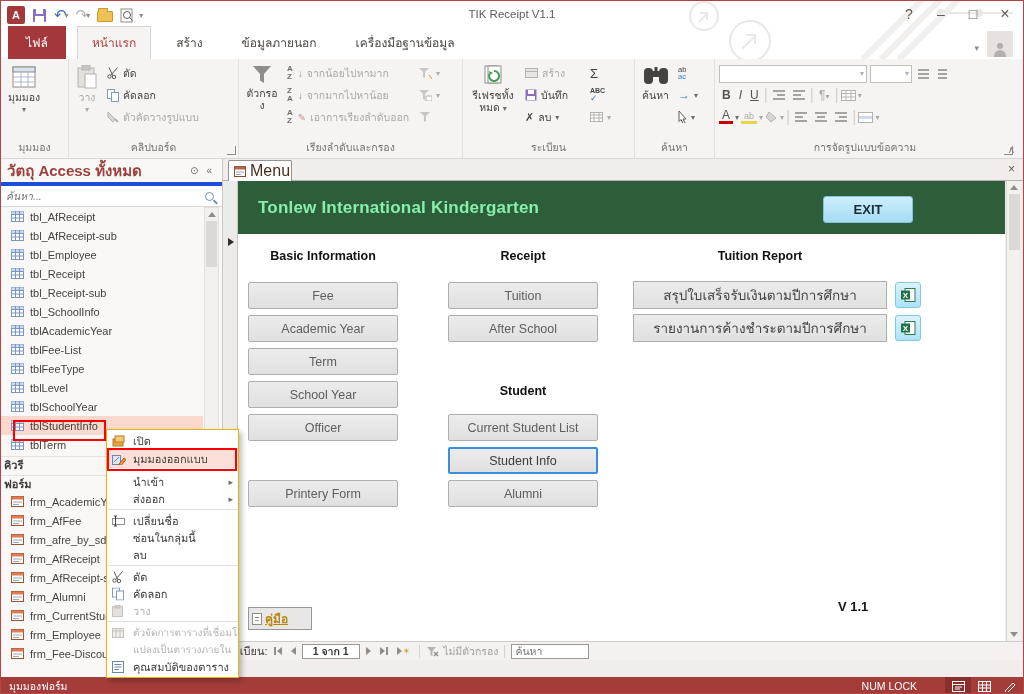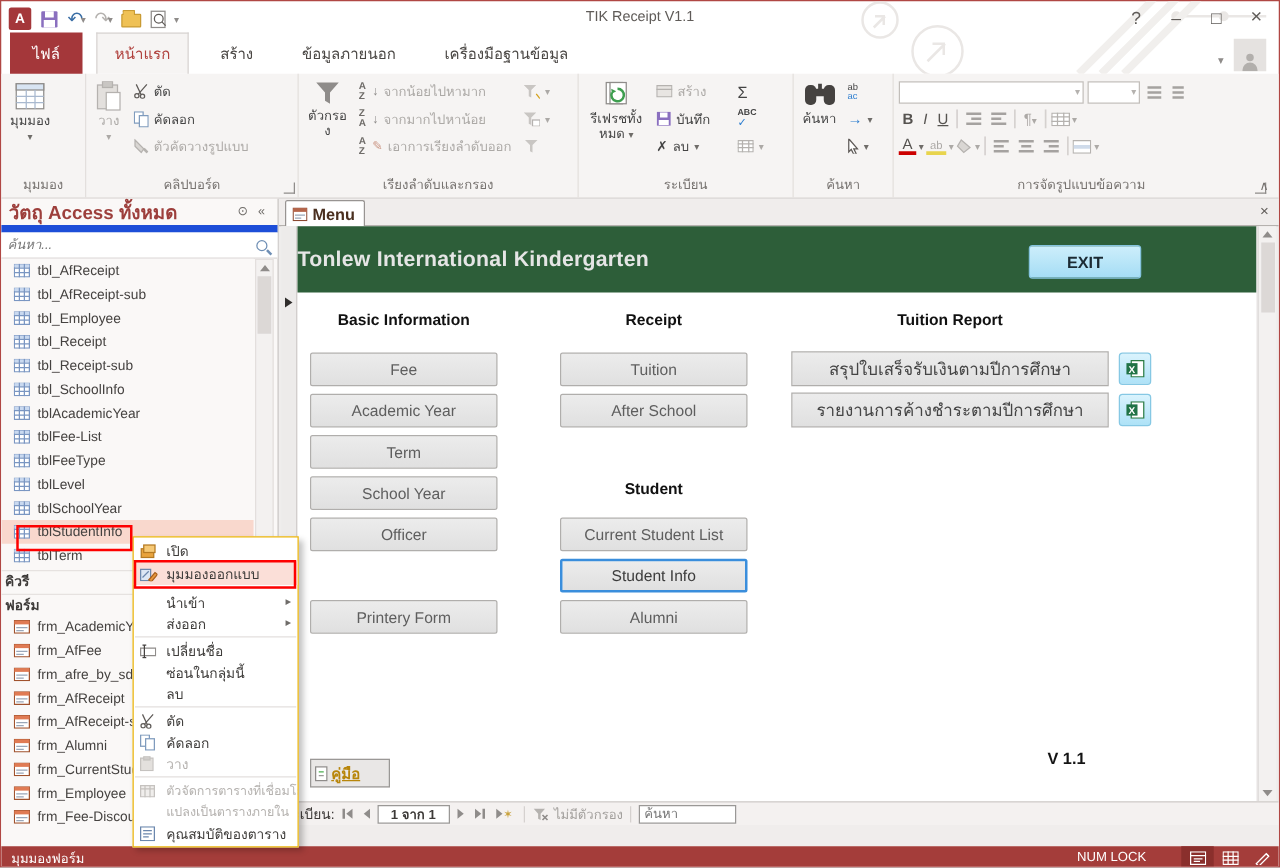--- a/index.html
+++ b/index.html
@@ -42,46 +42,46 @@
 .sortl{font-size:8px;font-weight:bold;color:#6f6c69;line-height:.95;display:flex;flex-direction:column;}
 .sarr{font-size:10px;color:#8f8c8a;margin-left:1px;}
 .combo{height:18px;background:#fff;border:1px solid #c2beba;display:flex;align-items:center;justify-content:flex-end;padding-right:2px;font-size:8px;color:#b5b2af;}
 .fmt-glyph{font-size:12px;color:#565350;padding:0 3px;}
 .fmt-glyph.dim{color:#aca9a6;}
 .hbars{display:inline-flex;flex-direction:column;gap:2px;padding:0 3px;}
 .hbars i{display:block;height:2px;background:#a5a2a0;}
 #ribbon-collapse{position:absolute;right:8px;bottom:3px;font-size:10px;color:#76726f;}
 
 #navpane{position:absolute;top:158px;left:0;width:222px;height:518px;background:#faf8f7;border-right:1px solid #c8c4c2;z-index:3;}
-#nav-header{height:27px;display:flex;align-items:center;padding:0 6px;border-bottom:6px solid #1d4ed8;}
+#nav-header{height:27px;display:flex;align-items:center;padding:0 6px;border-bottom:4px solid #1d4ed8;}
 #nav-title{font-size:15px;font-weight:bold;color:#9d3f3c;flex:1;white-space:nowrap;overflow:hidden;}
 .nav-hicon{font-size:10px;color:#6f6c69;padding:0 4px;}
 #nav-search{height:21px;margin:0;border-bottom:1px solid #dcd8d6;background:#fff;display:flex;align-items:center;}
 #nav-search input{flex:1;border:none;outline:none;font-size:10.5px;font-style:italic;color:#6f6c69;padding:0 5px;font-family:inherit;background:transparent;}
 .mag{width:9px;height:9px;border:1.5px solid #6f8fb5;border-radius:50%;position:relative;margin-right:8px;}
 .mag:after{content:"";position:absolute;width:5px;height:1.5px;background:#6f8fb5;transform:rotate(45deg);left:7px;top:8px;}
 #nav-list{position:absolute;top:48px;left:0;right:19px;bottom:0;overflow:hidden;background:#faf8f7;}
 .nitem{height:19px;display:flex;align-items:center;gap:6px;padding-left:10px;font-size:11px;color:#454240;white-space:nowrap;overflow:hidden;}
 .nitem.sel{background:#f9d8cd;}
 .nsec{height:17px;display:flex;align-items:center;padding-left:3px;font-size:11px;font-weight:bold;color:#3d3a38;border-top:1px solid #e6e2e0;margin-top:2px;}
 #nav-scroll{position:absolute;top:48px;right:3px;width:15px;bottom:0;background:#f3f1f0;border:1px solid #e3dfdd;}
 .sb-arrow{width:0;height:0;margin:4px auto;}
 .sb-up{border-left:4px solid transparent;border-right:4px solid transparent;border-bottom:5px solid #8f8c8a;}
 .sb-down{border-left:4px solid transparent;border-right:4px solid transparent;border-top:5px solid #8f8c8a;}
 #nav-thumb{width:11px;height:46px;background:#dcd8d6;margin:1px auto;}
 
 #main{position:absolute;top:158px;left:222px;width:800px;height:518px;background:#efedec;}
 #doctabs{position:absolute;top:0;left:0;width:100%;height:22px;background:#f0edec;border-bottom:1px solid #b5b1ae;}
-#tab-menu{position:absolute;left:5px;top:1px;width:64px;height:21px;background:#fff;border:1px solid #989492;border-bottom:none;border-radius:2px 2px 0 0;display:flex;align-items:center;gap:4px;padding-left:5px;font-size:13px;font-weight:bold;color:#4a2f1f;}
+#tab-menu{position:absolute;left:5px;top:1px;width:64px;height:21px;background:#fff;border:1px solid #989492;border-bottom:none;border-radius:2px 2px 0 0;display:flex;align-items:center;gap:4px;padding-left:5px;font-size:16px;font-weight:normal;color:#4a2f1f;}
 #doctab-close{position:absolute;right:8px;top:3px;font-size:12px;color:#5f5b58;}
 #recsel{position:absolute;top:22px;left:2px;width:13px;height:460px;background:#edebea;border-right:1px solid #c9c5c3;}
 .rarrow{position:absolute;top:57px;left:3px;width:0;height:0;border-top:4px solid transparent;border-bottom:4px solid transparent;border-left:6px solid #2f2d2b;}
 #formbody{position:absolute;top:22px;left:15px;width:767px;height:460px;background:#fff;}
 #form-header{position:absolute;top:0;left:0;width:100%;height:53px;background:#2d5e39;display:flex;align-items:center;}
-#form-title{color:#e5e5e5;font-size:17px;font-weight:bold;letter-spacing:.2px;}
+#form-title{color:#86efac;font-size:17px;font-weight:bold;padding-left:20px;letter-spacing:.2px;}
 #exit-btn{position:absolute;left:585px;top:15px;width:90px;height:27px;background:linear-gradient(#cdeefb,#a5ddf5);border:1px solid #85c3de;border-radius:3px;display:flex;align-items:center;justify-content:center;font-size:13px;font-weight:bold;color:#1b2a33;}
 #form-scroll{position:absolute;top:22px;right:2px;width:15px;height:460px;background:#f3f1f0;border-left:1px solid #dcd8d6;}
 #form-thumb{width:11px;height:56px;background:#dcd8d6;margin:1px auto;}
 #form-scroll .sb-down{position:absolute;bottom:4px;left:3px;margin:0;}
 .sechead{position:absolute;font-size:12.5px;font-weight:bold;color:#111;text-align:center;width:150px;}
 .cmdbtn{position:absolute;width:150px;height:27px;background:linear-gradient(#ececec,#e0e0e0);border:1px solid #b0aeac;border-radius:2px;display:flex;align-items:center;justify-content:center;font-size:12.5px;color:#5e5e5e;}
 .cmdbtn.focusbtn{border:2px solid #3a8edc;color:#3c3c3c;}
 .repbtn{position:absolute;width:254px;height:28px;background:linear-gradient(#ececec,#e0e0e0);border:1px solid #b0aeac;display:flex;align-items:center;justify-content:center;font-size:13.5px;color:#454545;}
 .exbtn{position:absolute;width:26px;height:26px;background:linear-gradient(#daf3fd,#aee2f7);border:1px solid #86c8e4;border-radius:3px;display:flex;align-items:center;justify-content:center;}
 #manual-btn{position:absolute;left:10px;top:426px;width:64px;height:23px;background:#e9e7e6;border:1px solid #9a9896;display:flex;align-items:center;gap:3px;padding-left:3px;}

